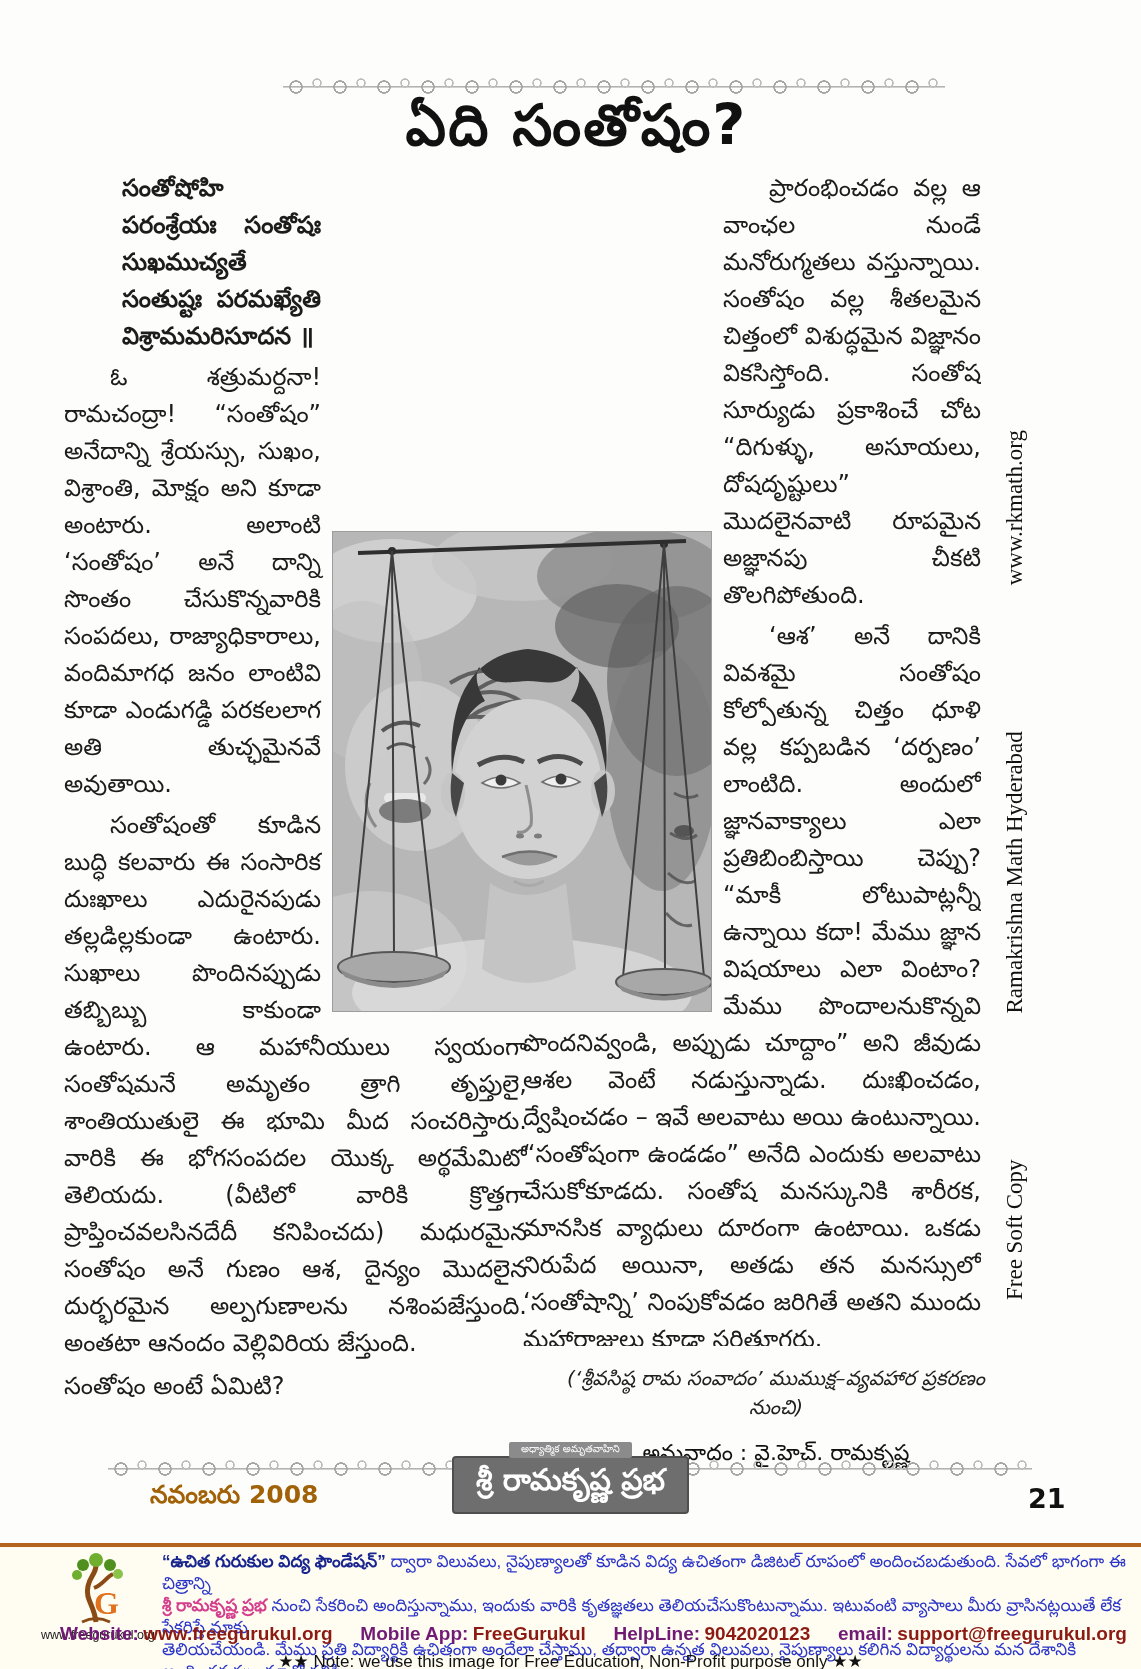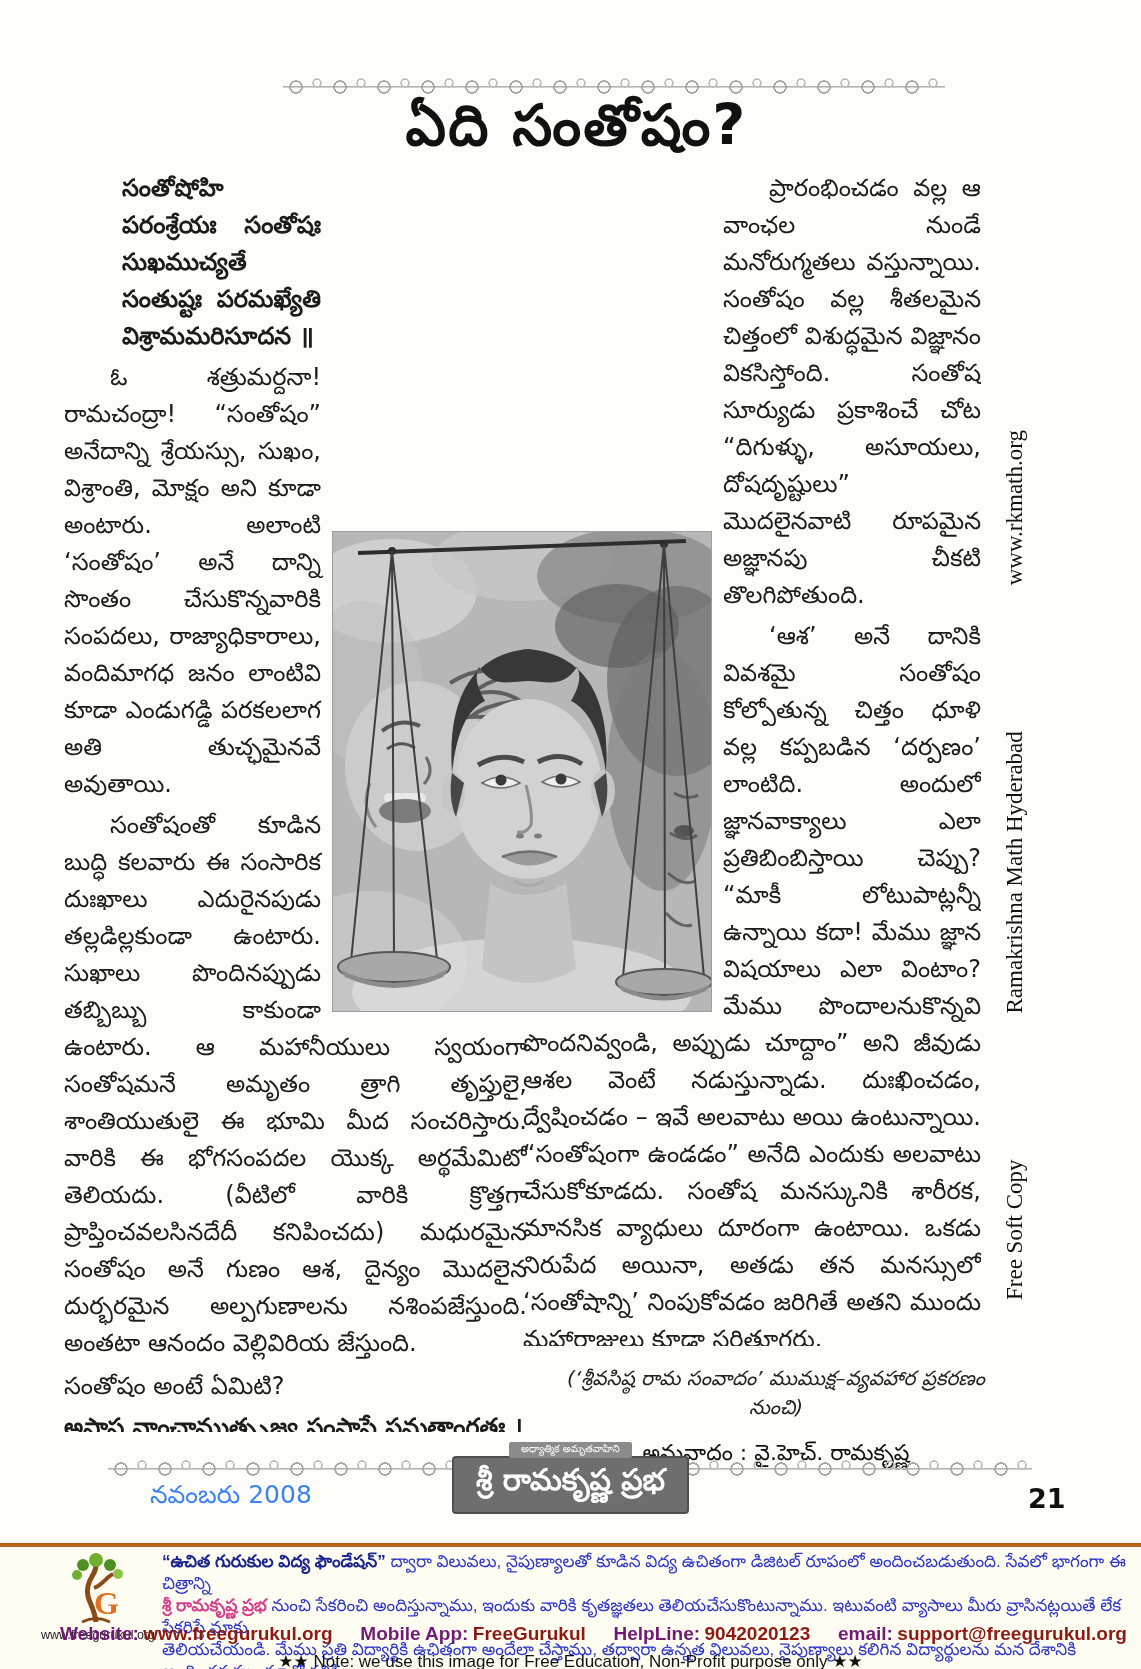--- a/index.html
+++ b/index.html
@@ -41,21 +41,21 @@
   .vside{position:absolute;left:580px;top:848px;width:870px;height:34px;
          transform:rotate(-90deg);display:flex;justify-content:space-between;align-items:center;
          font-family:"Liberation Serif",serif;font-size:23px;color:#111;}
 
   
   .masthead{position:absolute;left:0;top:1437px;width:100%;text-align:center;}
   .mast-tag{display:inline-block;background:#8b8b8b;color:#fff;font-size:10px;
             padding:1px 12px;border-radius:2px;margin-bottom:-2px;}
   .mast-name{display:block;width:max-content;margin:0 auto;background:#6e6e6e;color:#fff;
              font-size:30px;font-weight:bold;padding:4px 22px 8px;border:2px solid #4f4f4f;border-radius:4px;}
-  .date{position:absolute;left:150px;top:1480px;font-size:25px;color:#3b82f6;}
+  .date{position:absolute;left:150px;top:1480px;font-size:25px;color:#a16207;font-weight:bold;}
   .pageno{position:absolute;left:1028px;top:1483px;font-size:27px;font-weight:bold;color:#111;}
 
   
   .footer{position:absolute;left:0;top:1543px;width:1141px;height:126px;background:#fffdf2;
           border-top:4px solid #b5641c;font-family:"Liberation Sans",sans-serif;}
   .fg-logo{position:absolute;left:38px;top:5px;width:120px;text-align:center;}
   .fg-url{font-size:12.5px;color:#222;margin-top:-2px;}
   .fg-text{position:absolute;left:162px;top:4px;width:972px;}
   .fg-text p{margin:0;font-size:17px;line-height:22px;color:#2b35c8;}
   .hl1{color:#18258f;font-weight:bold;}
@@ -75,21 +75,20 @@
   <div class="ornament top"></div>
 
   <h1 class="title">ఏది సంతోషం?</h1>
 
   <div class="col left">
     <div class="spacer-r"></div>
     <p class="verse pad"><span>సంతోషోహి పరంశ్రేయః సంతోషః సుఖముచ్యతే</span><br><span>సంతుష్టః పరమఖ్యేతి విశ్రామమరిసూదన ॥</span></p>
     <p class="indent">ఓ శత్రుమర్దనా! రామచంద్రా! “సంతోషం” అనేదాన్ని శ్రేయస్సు, సుఖం, విశ్రాంతి, మోక్షం అని కూడా అంటారు. అలాంటి ‘సంతోషం’ అనే దాన్ని సొంతం చేసుకొన్నవారికి సంపదలు, రాజ్యాధికారాలు, వందిమాగధ జనం లాంటివి కూడా ఎండుగడ్డి పరకలలాగ అతి తుచ్ఛమైనవే అవుతాయి.</p>
     <p class="indent">సంతోషంతో కూడిన బుద్ధి కలవారు ఈ సంసారిక దుఃఖాలు ఎదురైనపుడు తల్లడిల్లకుండా ఉంటారు. సుఖాలు పొందినప్పుడు తబ్బిబ్బు కాకుండా ఉంటారు. ఆ మహానీయులు స్వయంగా సంతోషమనే అమృతం త్రాగి తృప్తులై, శాంతియుతులై ఈ భూమి మీద సంచరిస్తారు. వారికి ఈ భోగసంపదల యొక్క అర్థమేమిటో తెలియదు. (వీటిలో వారికి క్రొత్తగా ప్రాప్తించవలసినదేదీ కనిపించదు) మధురమైన సంతోషం అనే గుణం ఆశ, దైన్యం మొదలైన దుర్భరమైన అల్పగుణాలను నశింపజేస్తుంది. అంతటా ఆనందం వెల్లివిరియ జేస్తుంది.</p>
     <p class="subhead">సంతోషం అంటే ఏమిటి?</p>
-    <p class="verse"><span>అప్రాప్త వాంఛాముత్సృజ్య సంప్రాప్తే సమతాంగతః ।</span><br></p>
 
   </div>
 
   <div class="col right">
     <div class="spacer-l"></div>
     <p class="indent">ప్రారంభించడం వల్ల ఆ వాంఛల నుండే మనోరుగ్మతలు వస్తున్నాయి. సంతోషం వల్ల శీతలమైన చిత్తంలో విశుద్ధమైన విజ్ఞానం వికసిస్తోంది. సంతోష సూర్యుడు ప్రకాశించే చోట “దిగుళ్ళు, అసూయలు, దోషదృష్టులు” మొదలైనవాటి రూపమైన అజ్ఞానపు చీకటి తొలగిపోతుంది.</p>
     <p class="indent">‘ఆశ’ అనే దానికి వివశమై సంతోషం కోల్పోతున్న చిత్తం ధూళి వల్ల కప్పబడిన ‘దర్పణం’ లాంటిది. అందులో జ్ఞానవాక్యాలు ఎలా ప్రతిబింబిస్తాయి చెప్పు? “మాకీ లోటుపాట్లన్నీ ఉన్నాయి కదా! మేము జ్ఞాన విషయాలు ఎలా వింటాం? మేము పొందాలనుకొన్నవి పొందనివ్వండి, అప్పుడు చూద్దాం” అని జీవుడు ఆశల వెంటే నడుస్తున్నాడు. దుఃఖించడం, ద్వేషించడం – ఇవే అలవాటు అయి ఉంటున్నాయి. “సంతోషంగా ఉండడం” అనేది ఎందుకు అలవాటు చేసుకోకూడదు. సంతోష మనస్కునికి శారీరక, మానసిక వ్యాధులు దూరంగా ఉంటాయి. ఒకడు నిరుపేద అయినా, అతడు తన మనస్సులో ‘సంతోషాన్ని’ నింపుకోవడం జరిగితే అతని ముందు మహారాజులు కూడా సరితూగరు.</p>
 
   </div>
 

